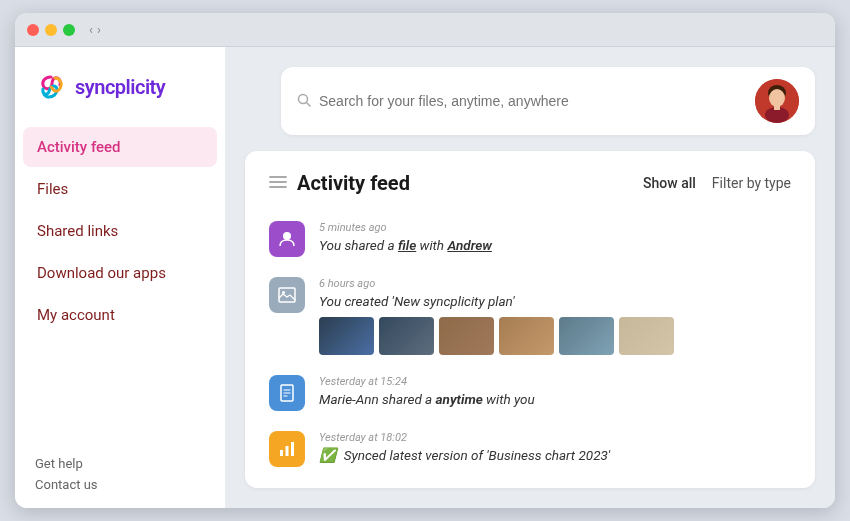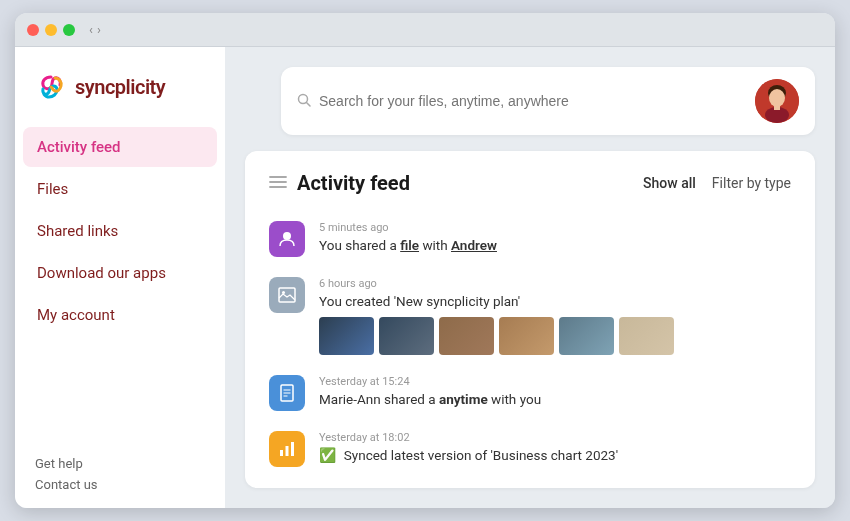--- a/index.html
+++ b/index.html
@@ -77,21 +77,21 @@
     }
 
     .logo-icon {
       width: 32px;
       height: 32px;
     }
 
     .logo-text {
       font-size: 20px;
       font-weight: 600;
-      color: #7f1d1d;
+      color: #6d28d9;
       letter-spacing: -0.5px;
     }
 
     .nav-items {
       flex: 1;
       padding: 0 8px;
     }
 
     .nav-item {
       padding: 11px 14px;
@@ -257,20 +257,21 @@
       font-size: 16px;
       color: white;
     }
 
     .icon-person { background: #9b4dca; }
     .icon-doc { background: #4a90d9; }
     .icon-chart { background: #f5a623; }
 
     .activity-content {
       flex: 1;
+      font-style: italic;
     }
 
     .activity-time {
       font-size: 11px;
       color: #999;
       margin-bottom: 2px;
     }
 
     .activity-text {
       font-size: 13.5px;

